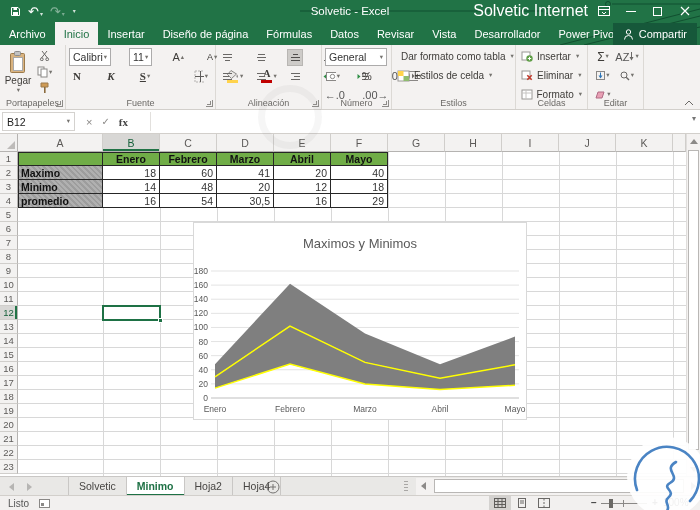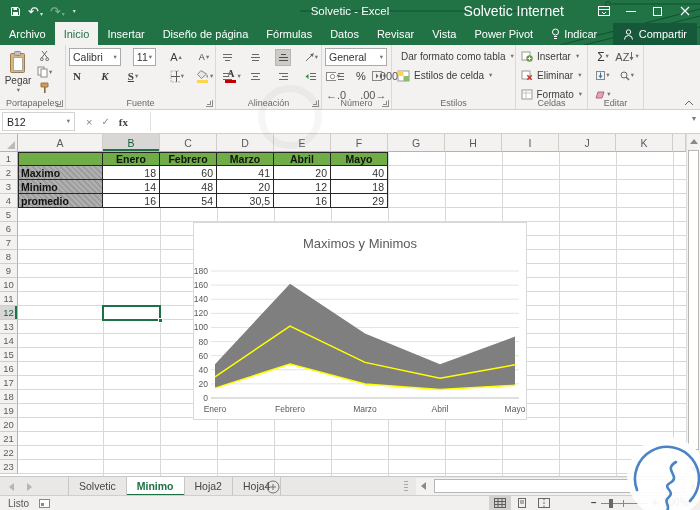--- a/index.html
+++ b/index.html
@@ -7,39 +7,39 @@
 .app{position:relative;width:700px;height:510px;font-family:"Liberation Sans",sans-serif;font-size:11px;background:#fff;overflow:hidden;color:#333}
 svg{display:block}
 
 .titlebar{position:absolute;left:0;top:0;width:700px;height:22px;background:#217346;color:#fff}
 .deco{position:absolute;left:0;top:0;z-index:1;pointer-events:none}
 .qat{position:absolute;left:10px;top:0;height:22px;display:flex;align-items:center;gap:7px;z-index:2}
 .qat .u{font-size:13px;color:#fff;line-height:1}
 .qat .dim{color:rgba(255,255,255,.45)}
 .qat .caret{font-size:6px;color:rgba(255,255,255,.8)}
 .tb-title{position:absolute;left:0;right:0;top:0;height:22px;line-height:22px;text-align:center;font-size:11.5px;z-index:2;pointer-events:none}
-.tb-account{position:absolute;right:136px;top:0;height:22px;line-height:22px;font-size:14px;z-index:2}
+.tb-account{position:absolute;right:112px;top:0;height:22px;line-height:22px;font-size:16px;z-index:2}
 .winbtns{position:absolute;right:2px;top:0;display:flex;z-index:2}
 .winbtn{width:27px;height:22px;display:flex;align-items:center;justify-content:center;color:#fff}
 .maxbox{width:9px;height:9px;border:1px solid #fff}
 .minbar{width:10px;height:1px;background:#fff}
 
 .tabrow{position:absolute;left:0;top:22px;width:700px;height:23px;background:#217346;display:flex;align-items:stretch}
 .rtabs{display:flex;z-index:2}
 .rtab{display:flex;align-items:center;gap:4px;padding:0 9px;color:#fff;font-size:11px;white-space:nowrap;position:relative}
 .rtab.active{background:#F4F2F1;color:#217346}
 .share{position:absolute;right:3px;top:1px;height:22px;background:#16583A;display:flex;align-items:center;gap:5px;padding:0 10px;color:#fff;z-index:2}
 
 .ribbon{position:absolute;left:0;top:45px;width:700px;height:65px;background:#F4F2F1;border-bottom:1px solid #D2CFCB;display:flex;z-index:1}
 .rib-wm{position:absolute;left:258px;top:40px;width:64px;height:64px;border:7px solid rgba(100,100,100,.06);border-radius:50%}
 .rgroup{position:relative;height:100%;border-right:1px solid #DCD9D5;padding:2px 3px 13px 3px}
 .rlabel{position:absolute;left:0;right:0;bottom:1px;text-align:center;font-size:9px;color:#6B6966}
 .dlg{position:absolute;right:2px;bottom:2px;width:7px;height:7px;border-right:1px solid #8E8C89;border-bottom:1px solid #8E8C89}
 .dlg:after{content:"";position:absolute;right:1px;bottom:1px;width:3px;height:3px;border-right:1px solid #8E8C89;border-bottom:1px solid #8E8C89}
-.rrow{display:flex;align-items:center;gap:12px;margin:1px 0;height:18px}
+.rrow{display:flex;align-items:center;gap:18px;margin:1px 0;height:18px}
 .icbtn{min-width:16px;height:17px;display:inline-flex;align-items:center;justify-content:center;padding:0 1px;color:#3E3C39;font-size:11px}
 .icbtn.on{background:#CDCBC8;border:1px solid #B8B6B3}
 .caret{font-size:6.5px;color:#75736F;margin-left:1px;line-height:1}
 .combo{height:18px;background:#fff;border:1px solid #ACABAB;display:flex;align-items:center;justify-content:space-between;padding:0 3px;font-size:10.5px;color:#333}
 .vdiv{width:1px;height:14px;background:#D5D2CE;margin:0 2px}
 .grow{display:flex;gap:3px;height:100%}
 .bigbtn{width:30px;display:flex;flex-direction:column;align-items:center;justify-content:center;gap:1px;font-size:10px;color:#3E3C39}
 .mini-col{display:flex;flex-direction:column;justify-content:flex-start;gap:1px;padding-top:1px}
 .serif{font-family:"Liberation Serif",serif;font-weight:bold}
 .it{font-style:italic}
@@ -183,20 +183,23 @@
           <span>Fórmulas</span>
         </div>
         <div class="rtab">
           <span>Datos</span>
         </div>
         <div class="rtab">
           <span>Revisar</span>
         </div>
         <div class="rtab">
           <span>Vista</span>
+        </div>
+        <div class="rtab">
+          <span>Desarrollador</span>
         </div>
         <div class="rtab">
           <span>Power Pivot</span>
         </div>
         <div class="rtab">
           <svg width="9" height="12">
             <circle cx="4.5" cy="4" r="3" fill="none" stroke="#fff"></circle>
             <line x1="3" y1="8.5" x2="6" y2="8.5" stroke="#fff"></line>
             <line x1="3" y1="10.5" x2="6" y2="10.5" stroke="#fff"></line>
           </svg>

